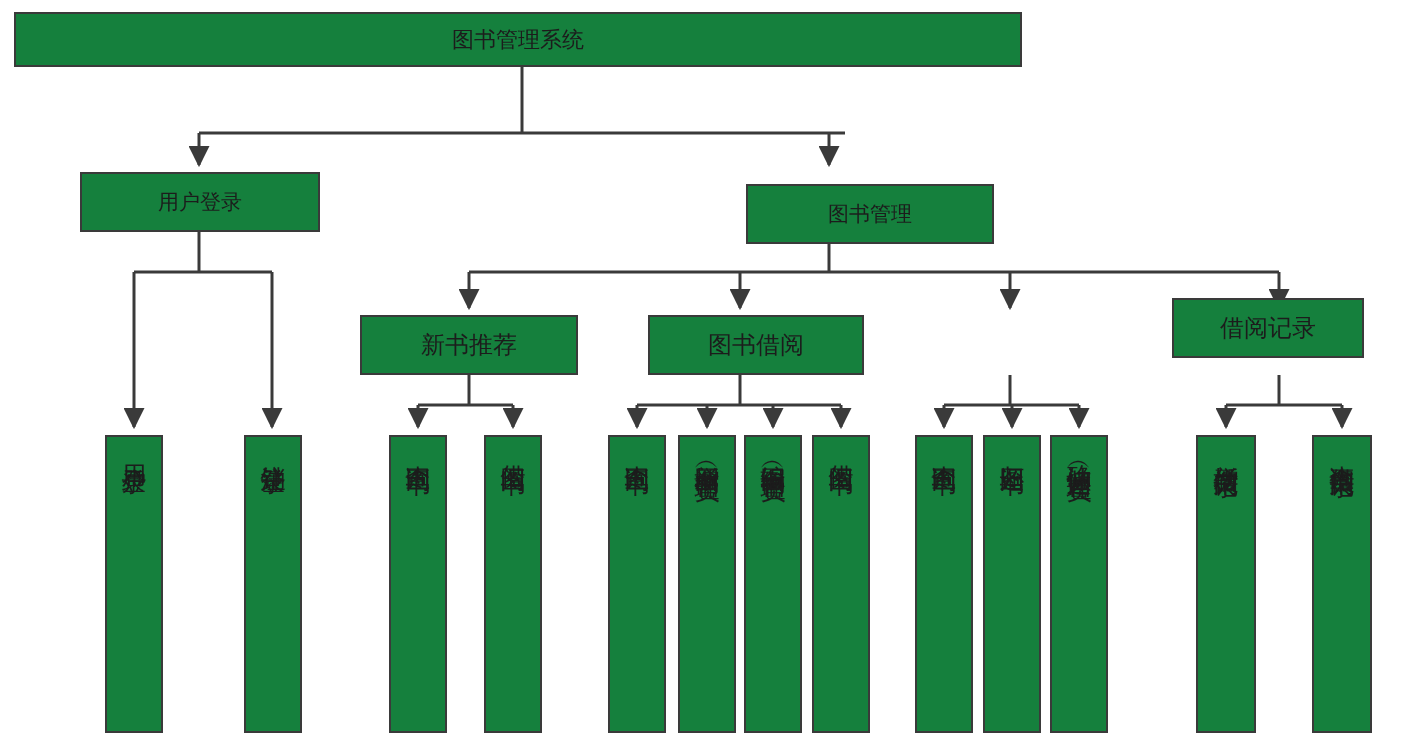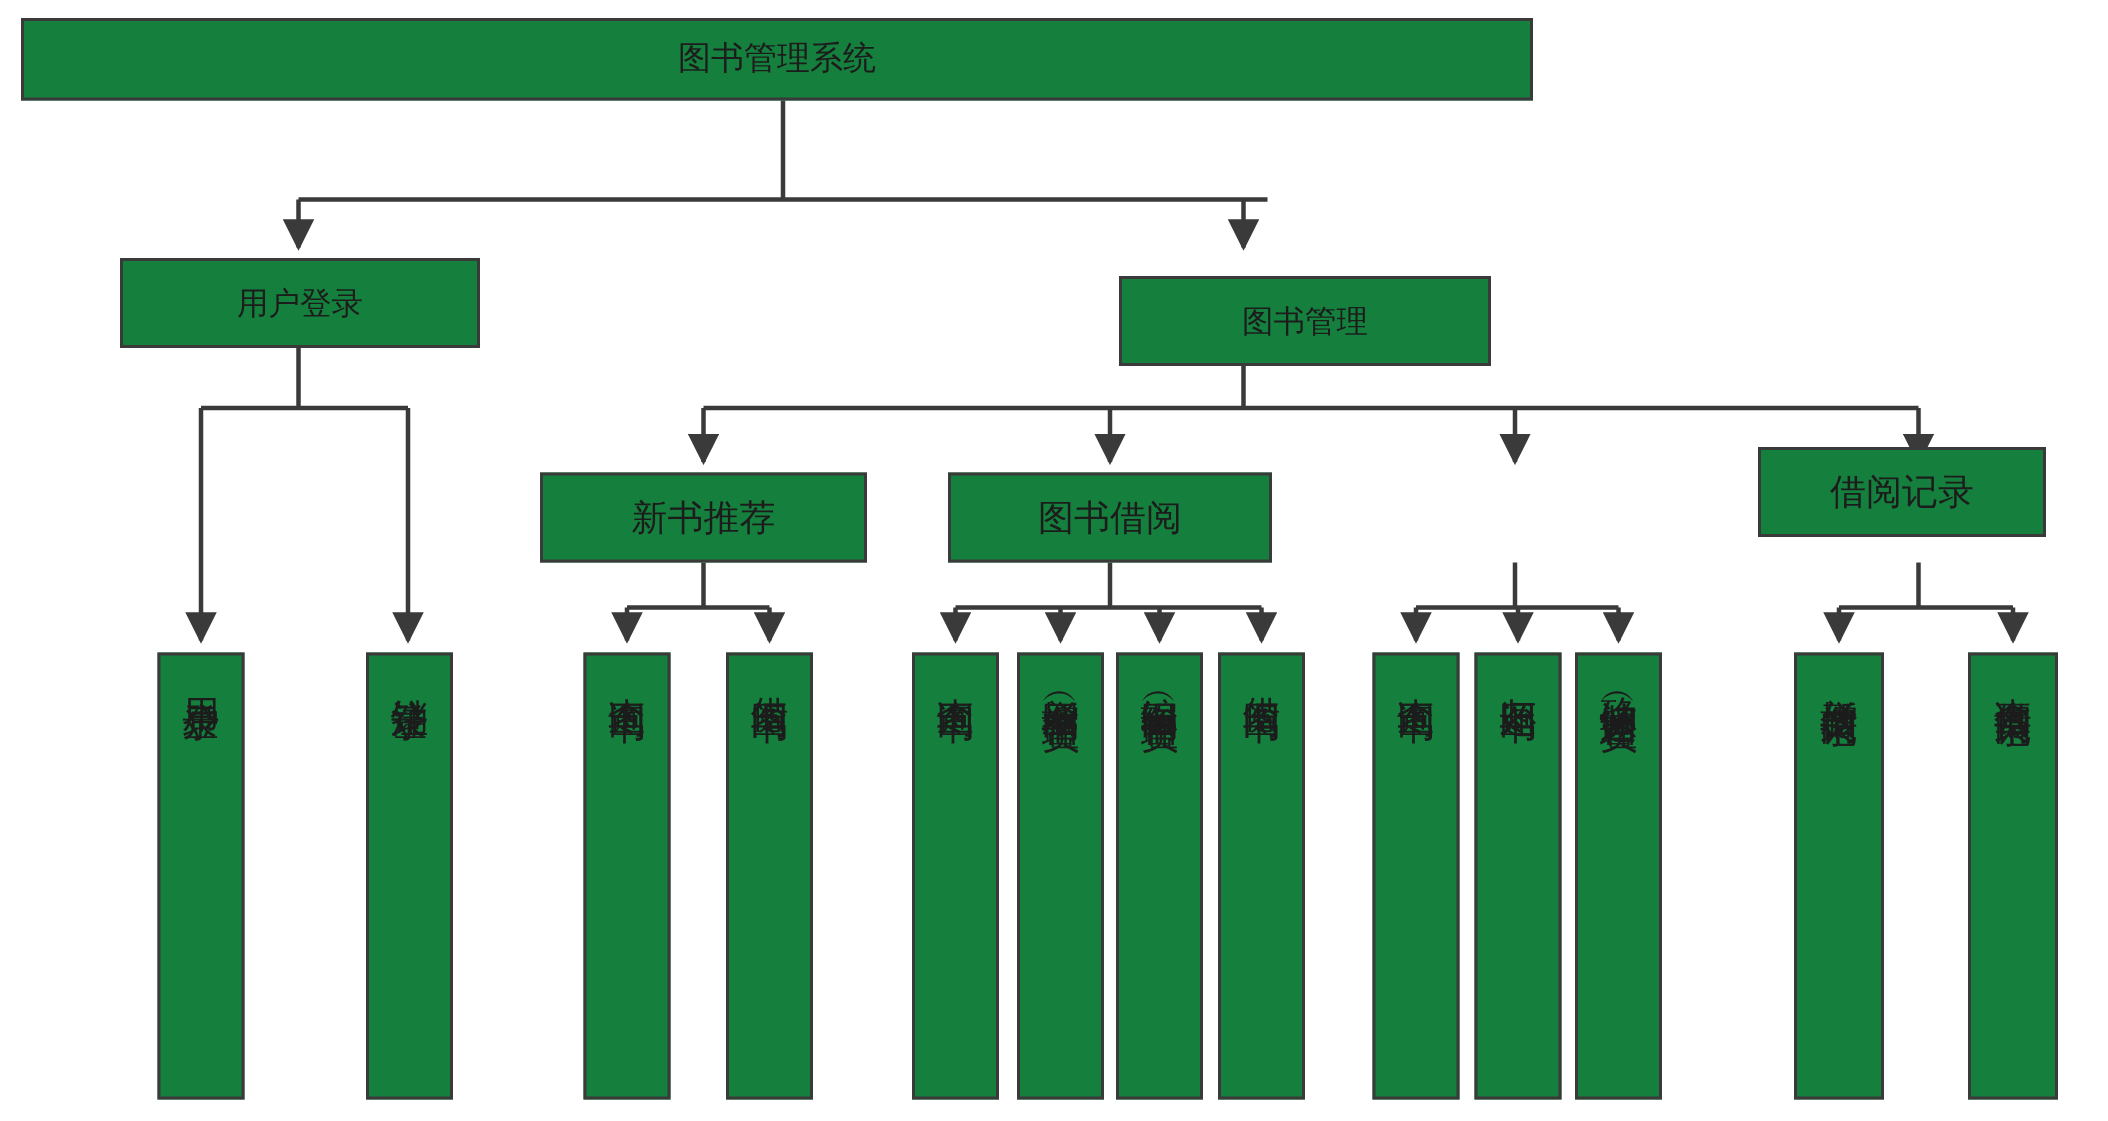--- a/index.html
+++ b/index.html
@@ -128,21 +128,21 @@
   <div class="node level2" style="left:80px; top:172px; width:240px; height:60px;">
     <span class="node-label">用户登录</span>
   </div>
   <div class="node level2" style="left:710px; top:184px; width:248px; height:60px;margin-left:36px;">
     <span class="node-label">图书管理</span>
   </div>
 
   <div class="node level3" style="left:360px; top:315px; width:218px; height:60px;">
     <span class="node-label">新书推荐</span>
   </div>
-  <div class="node level3" style="left:632px; top:315px; width:216px; height:60px;">
+  <div class="node level3" style="left:648px; top:315px; width:216px; height:60px;">
     <span class="node-label">图书借阅</span>
   </div>
   <div class="node level3" style="left:1172px; top:298px; width:192px; height:60px;">
     <span class="node-label">借阅记录</span>
   </div>
 
   <div class="node leaf" style="left:105px; top:435px; width:58px; height:298px;">
     <span class="node-label">用户登录</span>
   </div>
   <div class="node leaf" style="left:244px; top:435px; width:58px; height:298px;">

